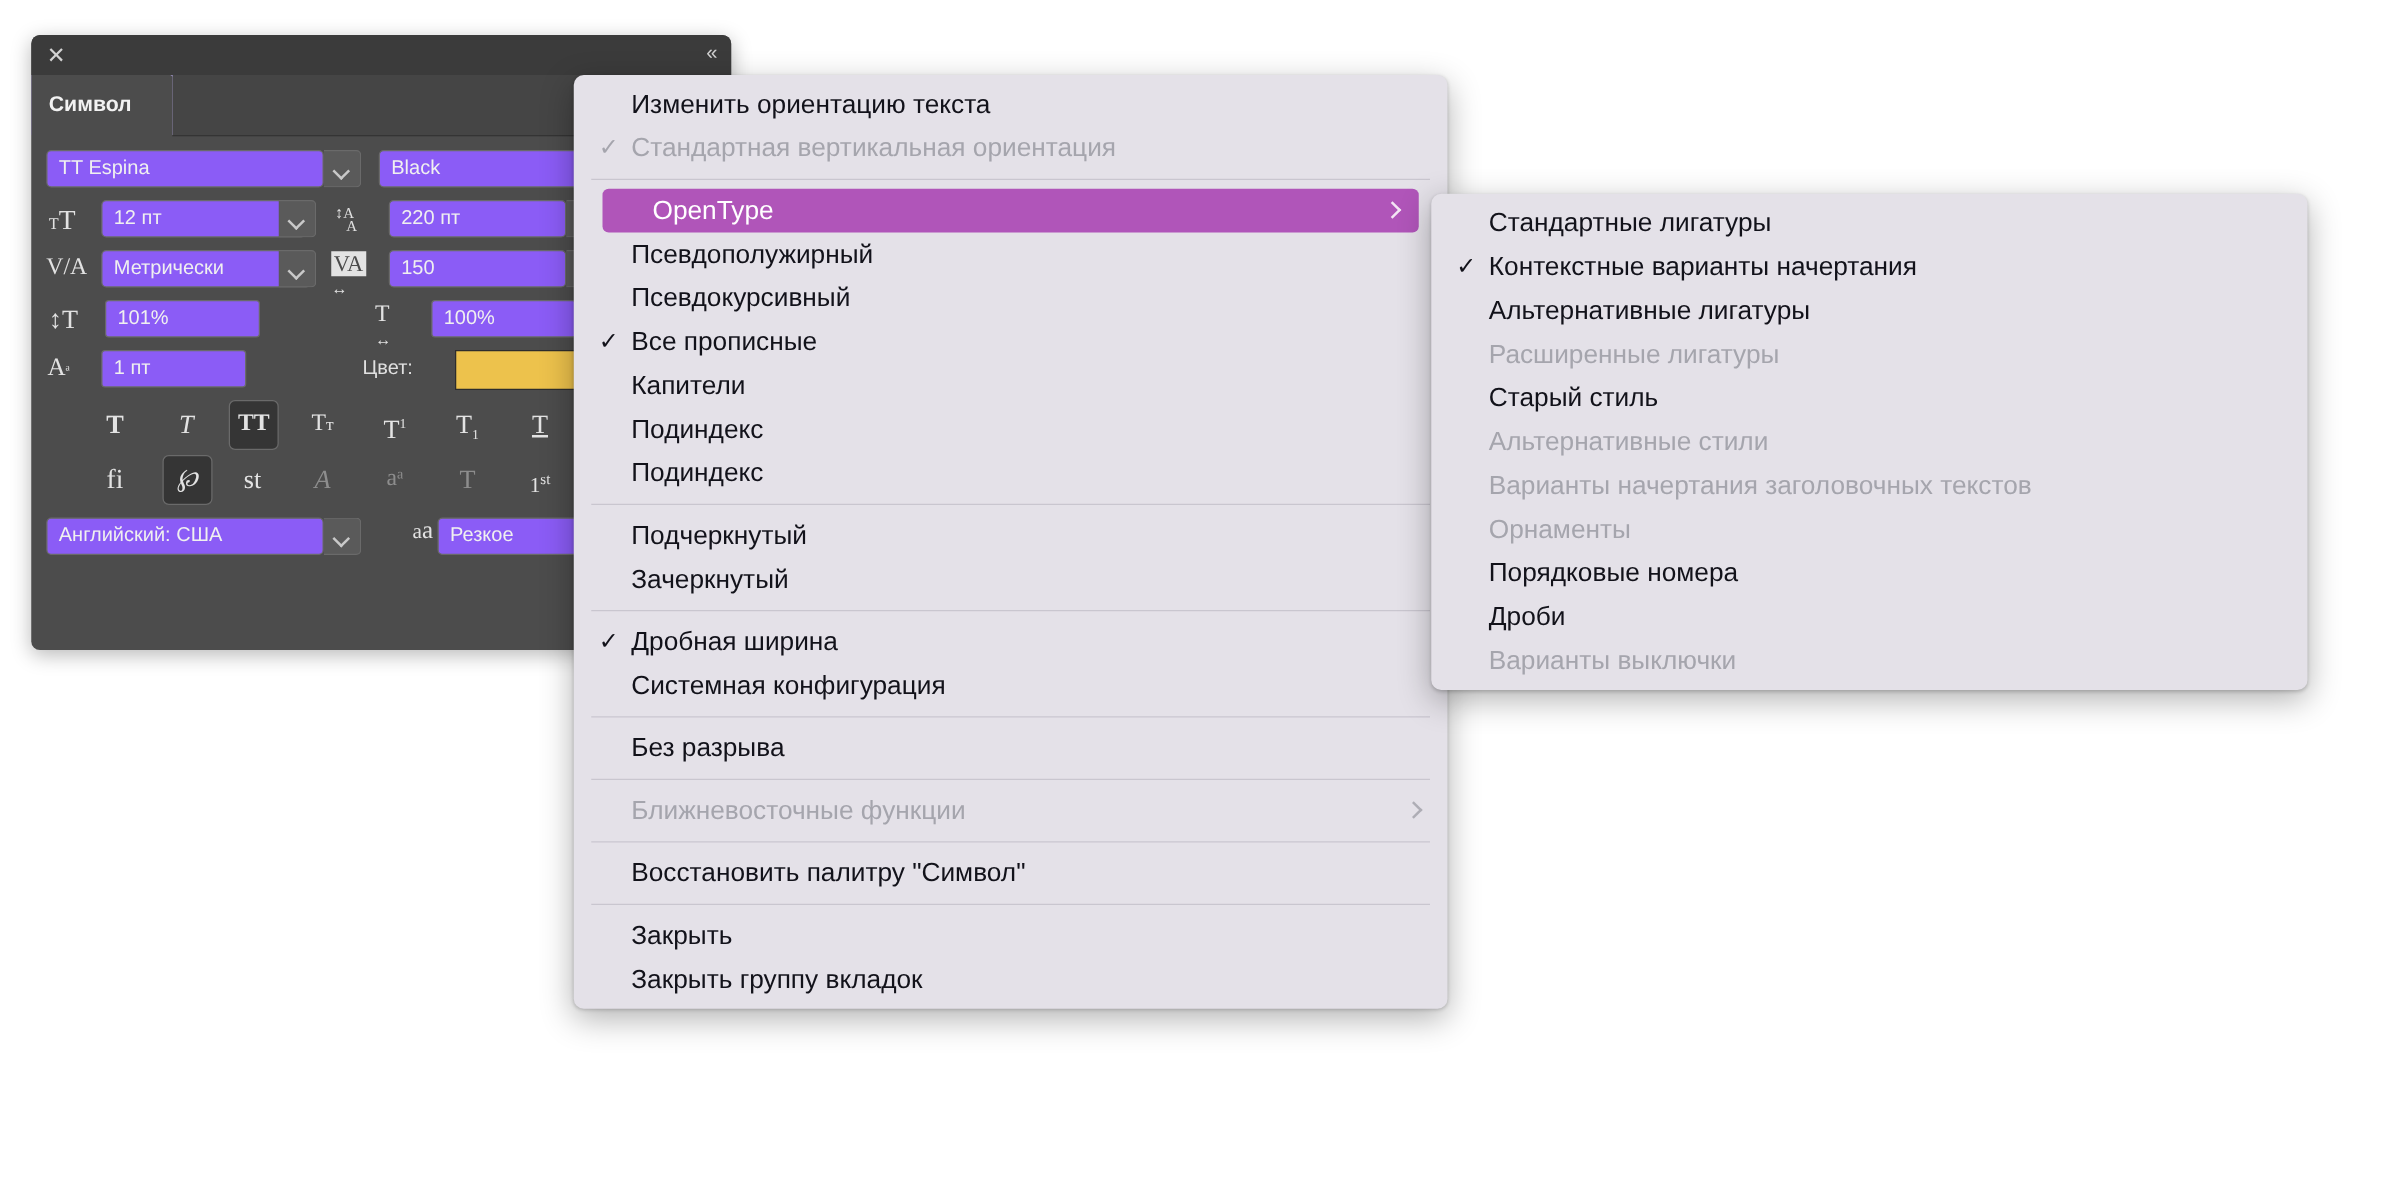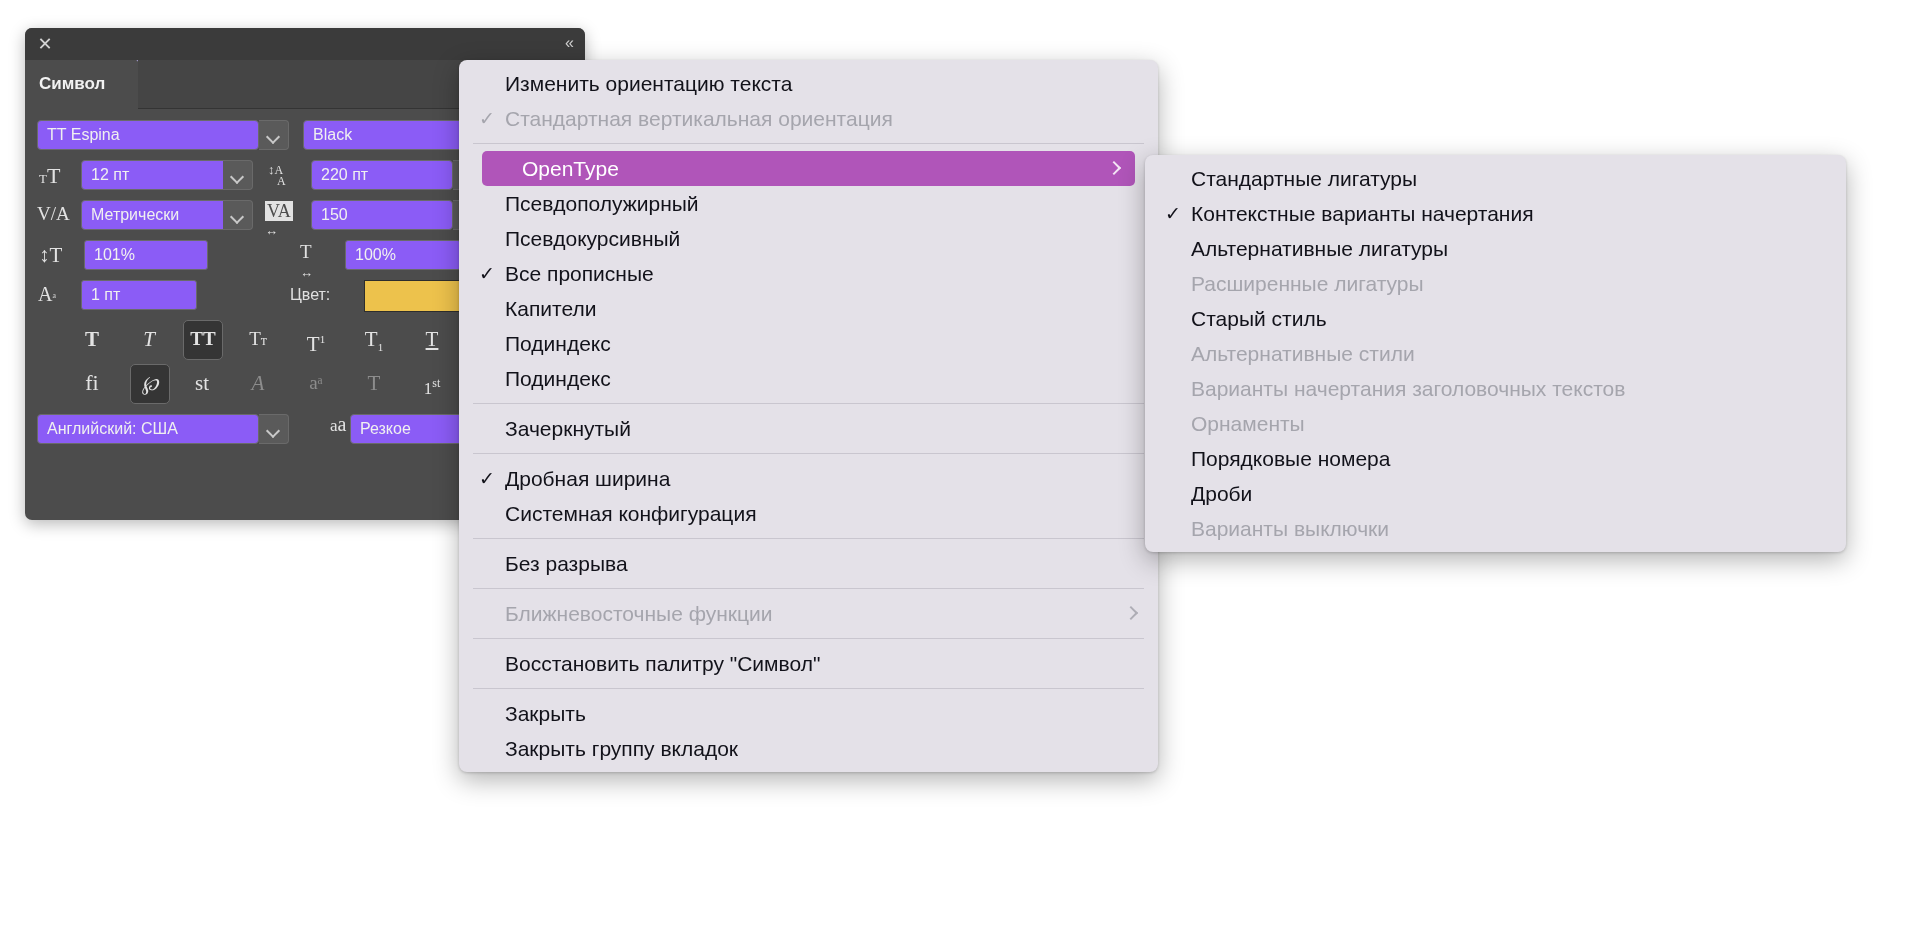--- a/index.html
+++ b/index.html
@@ -337,20 +337,21 @@
       <div class="mi disabled"><span class="check">✓</span><span>Стандартная вертикальная ориентация</span></div>
       <div class="sep"></div>
       <div class="mi sel"><span>OpenType</span><span class="chev"></span></div>
       <div class="mi"><span>Псевдополужирный</span></div>
       <div class="mi"><span>Псевдокурсивный</span></div>
       <div class="mi"><span class="check">✓</span><span>Все прописные</span></div>
       <div class="mi"><span>Капители</span></div>
       <div class="mi"><span>Подиндекс</span></div>
       <div class="mi"><span>Подиндекс</span></div>
       <div class="sep"></div>
+      <div class="mi"><span>Подчеркнутый</span></div>
       <div class="mi"><span>Зачеркнутый</span></div>
       <div class="sep"></div>
       <div class="mi"><span class="check">✓</span><span>Дробная ширина</span></div>
       <div class="mi"><span>Системная конфигурация</span></div>
       <div class="sep"></div>
       <div class="mi"><span>Без разрыва</span></div>
       <div class="sep"></div>
       <div class="mi disabled"><span>Ближневосточные функции</span><span class="chev"></span></div>
       <div class="sep"></div>
       <div class="mi"><span>Восстановить палитру "Символ"</span></div>

